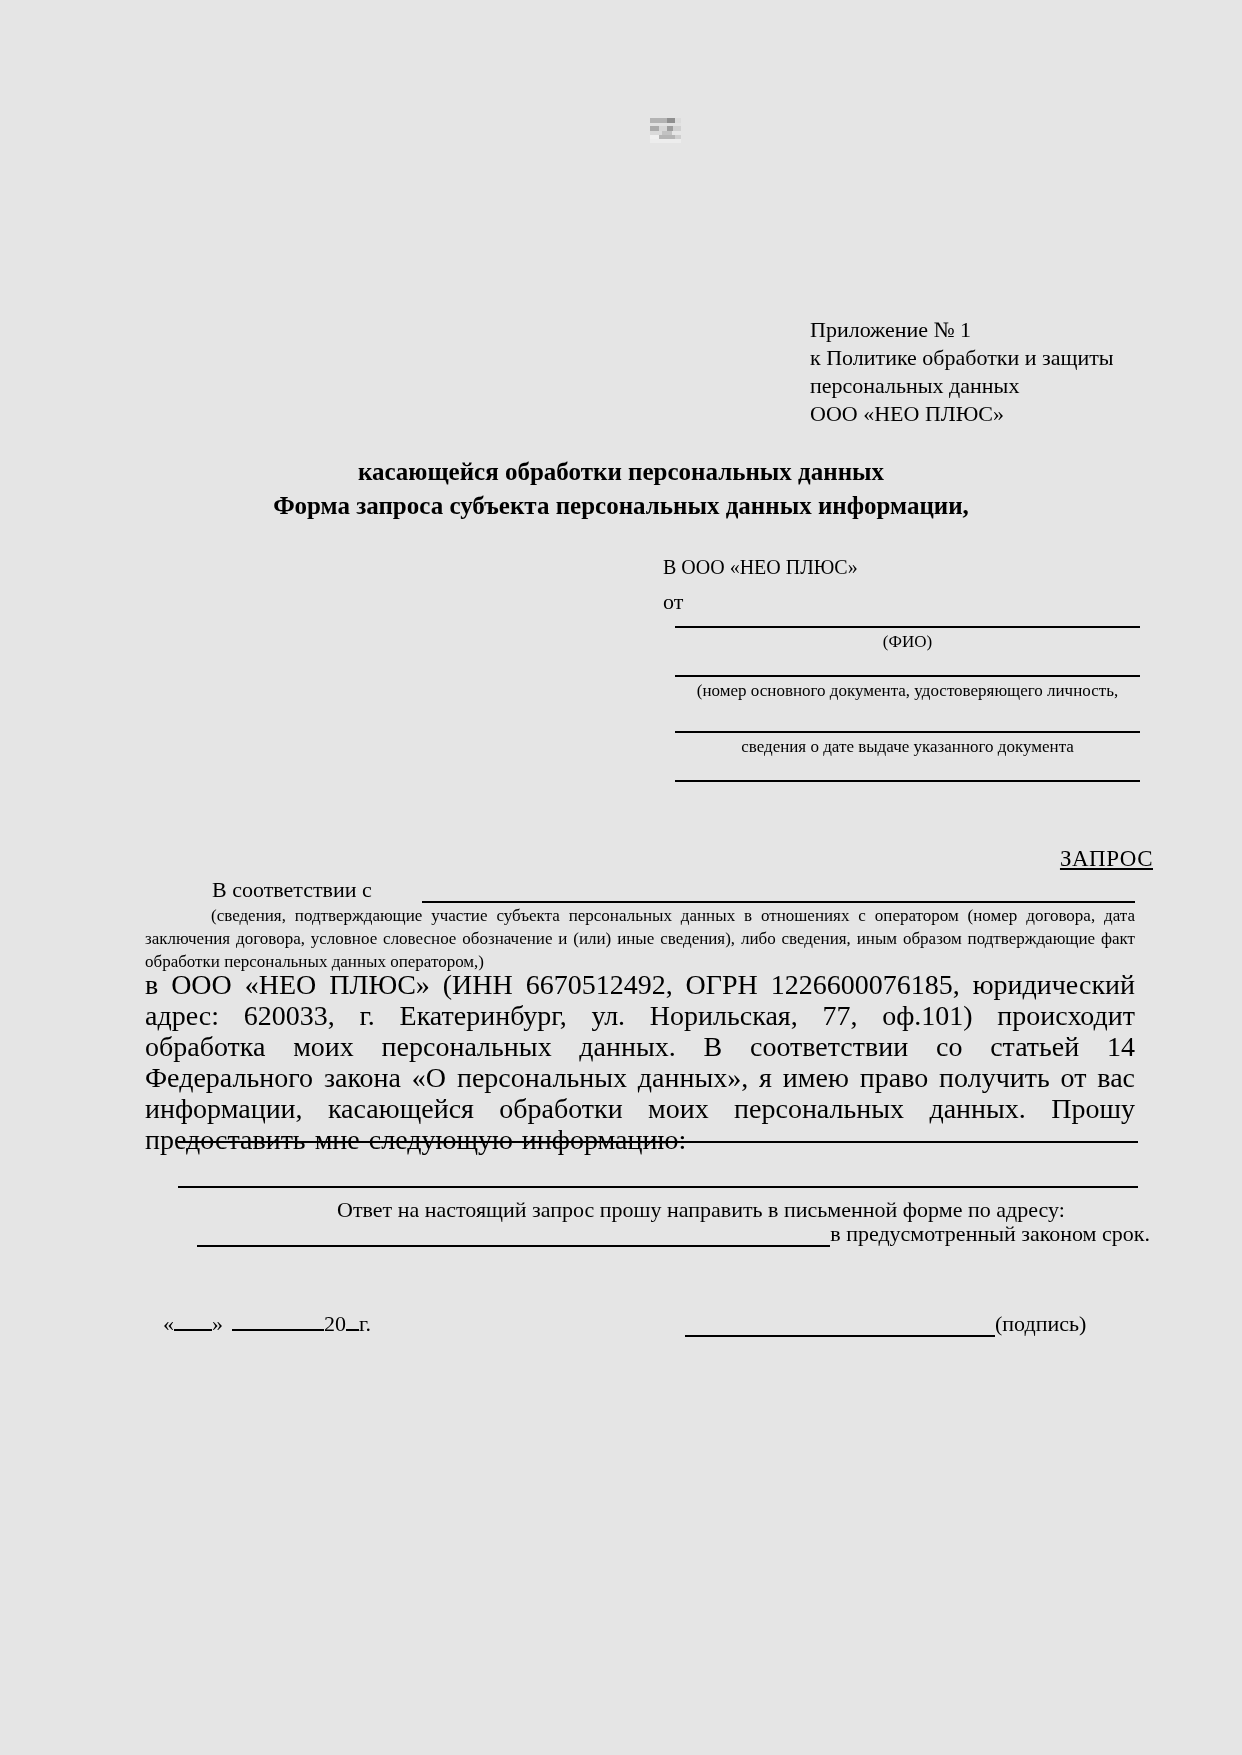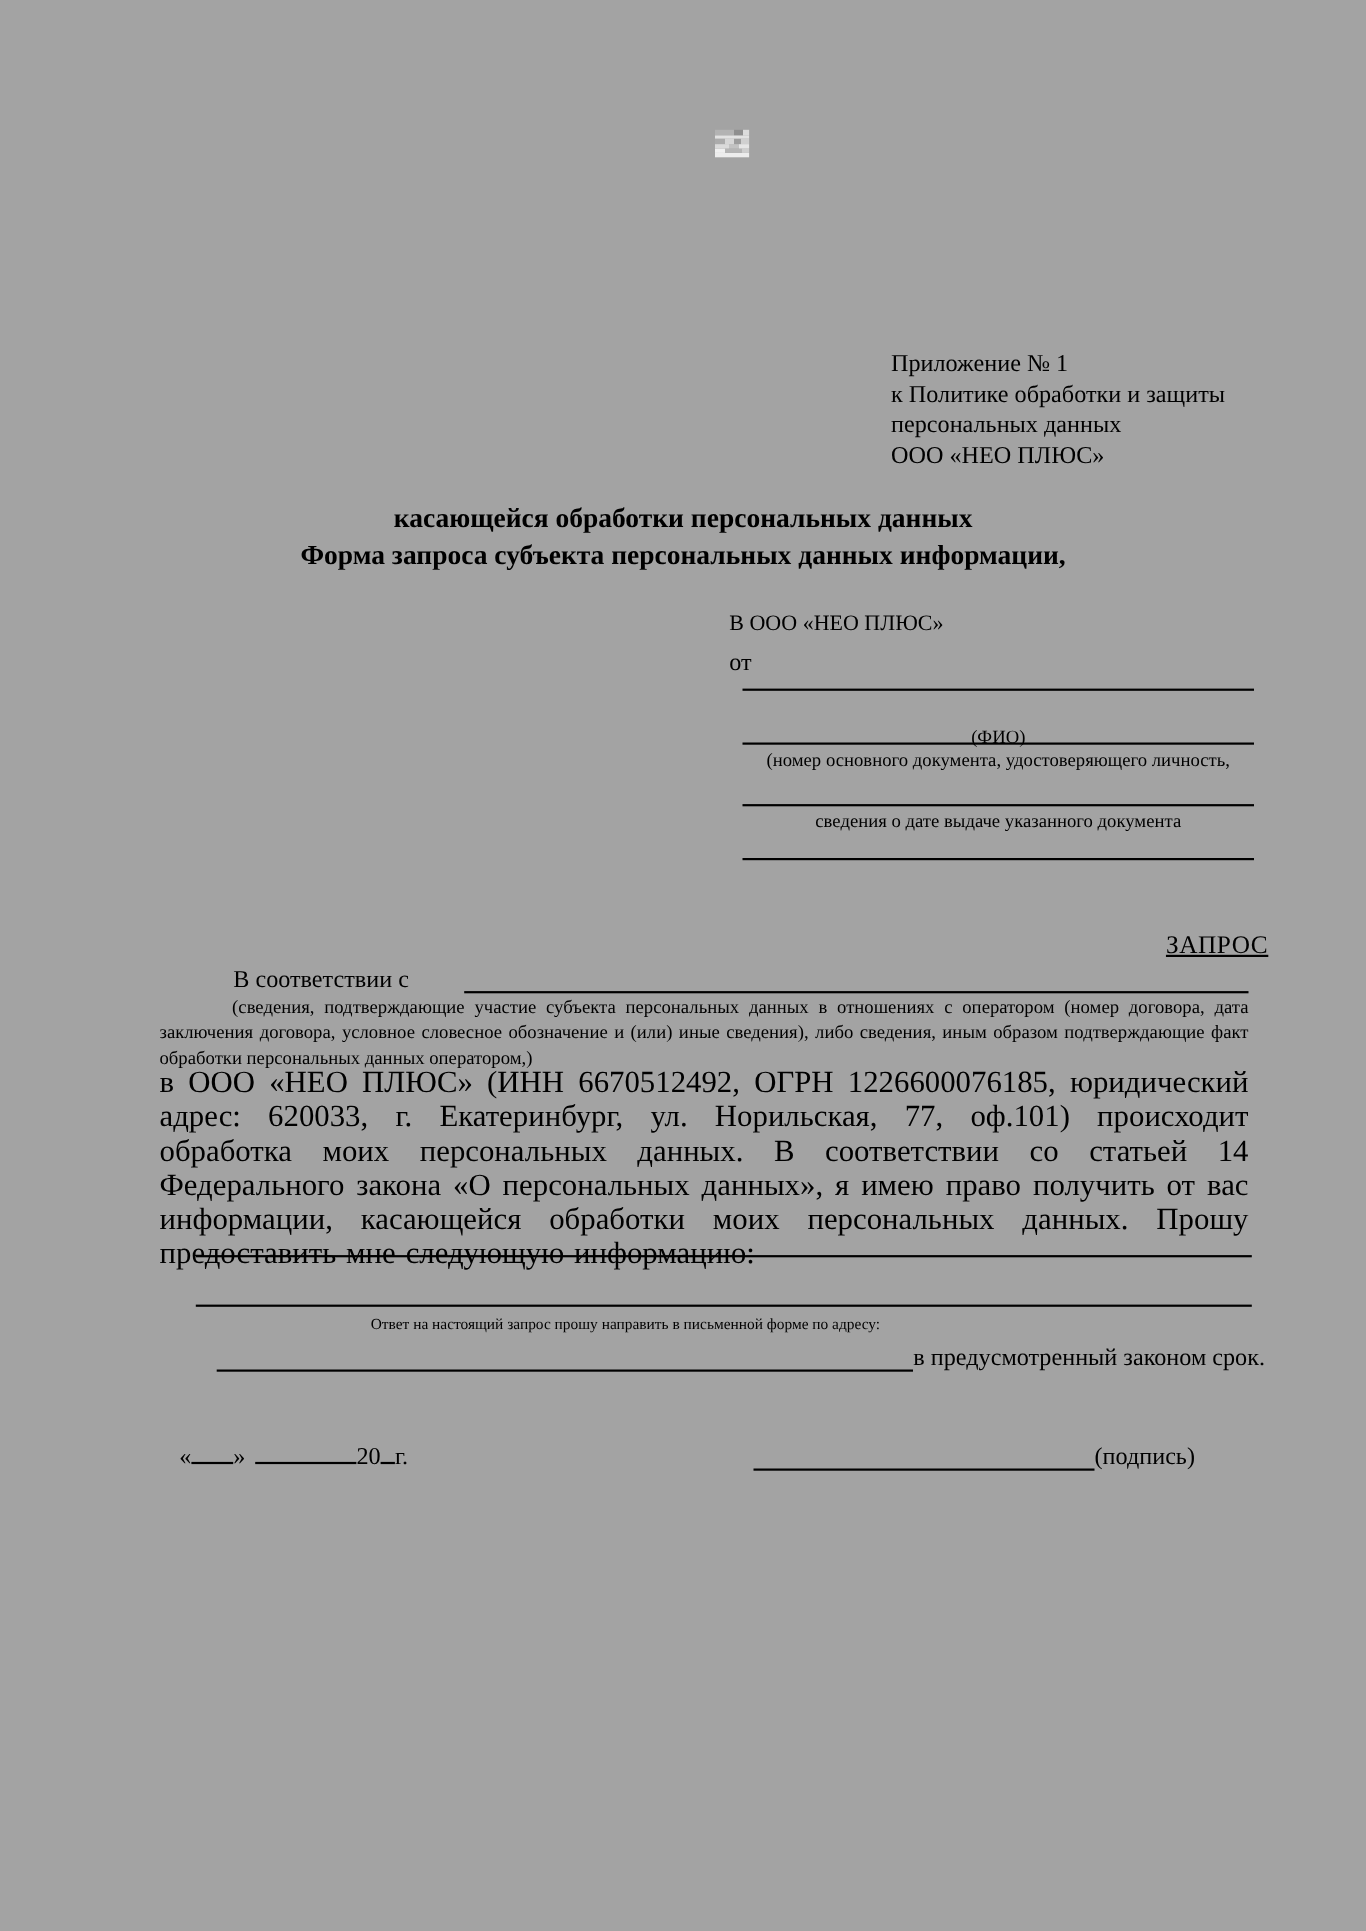--- a/index.html
+++ b/index.html
@@ -1,19 +1,19 @@
 <!DOCTYPE html>
 <html><head>
 <meta charset="utf-8">
 <style>
   html,body{margin:0;padding:0;background:#ffffff;}
   .page{
     position:relative;
     width:1242px;height:1755px;
-    background:#a3a3a3;
+    background:#e5e5e5;
     color:#000;
     font-family:"Liberation Serif", serif;
     overflow:hidden;
   }
   .abs{position:absolute;}
 
   
   .logo-mark{
     left:650px;top:118px;width:31px;height:25px;
     background:
@@ -40,21 +40,21 @@
   .intro-row{left:145px;top:877px;width:990px;display:flex;align-items:flex-end;font-size:22px;line-height:26px;gap:44px;}
   .intro-row .lbl{padding-left:67px;white-space:nowrap;}
   .fill{flex:1 1 auto;border-bottom:2px solid #000;height:4px;margin-left:6px;}
 
   .footnote{left:145px;top:904px;width:990px;font-size:17px;line-height:23px;text-align:justify;text-indent:66px;}
 
   .body-par{left:145px;top:969px;width:990px;font-size:28px;line-height:31px;text-align:justify;word-spacing:2px;}
 
   .blank-wide{left:178px;width:960px;height:0;border-top:2px solid #000;}
 
-  .reply1{left:337px;top:1197px;font-size:14px;white-space:nowrap;}
+  .reply1{left:337px;top:1197px;font-size:22px;white-space:nowrap;}
   .reply2{left:197px;top:1221px;width:953px;display:flex;align-items:flex-end;font-size:22px;line-height:26px;}
   .reply2 .txt{white-space:nowrap;}
   .reply2 .fill{margin-left:0;}
 
   .date-row{left:163px;top:1311px;font-size:22px;white-space:nowrap;}
   .ib-blank{display:inline-block;border-bottom:2px solid #000;height:18px;}
   .b1{width:38px;}
   .b2{width:92px;margin-left:9px;}
   .b3{width:13px;}
 
@@ -78,21 +78,21 @@
 
   <div class="abs doc-title">
     <div>касающейся обработки персональных данных</div>
     <div>Форма запроса субъекта персональных данных информации,</div>
   </div>
 
   <div class="abs addr-to">В ООО «НЕО ПЛЮС»</div>
   <div class="abs addr-from">от</div>
 
   <div class="abs fline" style="top:626px;"></div>
-  <div class="abs fcap" style="top:631px;margin-top:28px;">(ФИО)</div>
+  <div class="abs fcap" style="top:631px;">(ФИО)</div>
 
   <div class="abs fline" style="top:675px;"></div>
   <div class="abs fcap" style="top:680px;">(номер основного документа, удостоверяющего личность,</div>
 
   <div class="abs fline" style="top:731px;"></div>
   <div class="abs fcap" style="top:736px;">сведения о дате выдаче указанного документа</div>
 
   <div class="abs fline" style="top:780px;"></div>
 
   <div class="abs zapros">ЗАПРОС</div>

